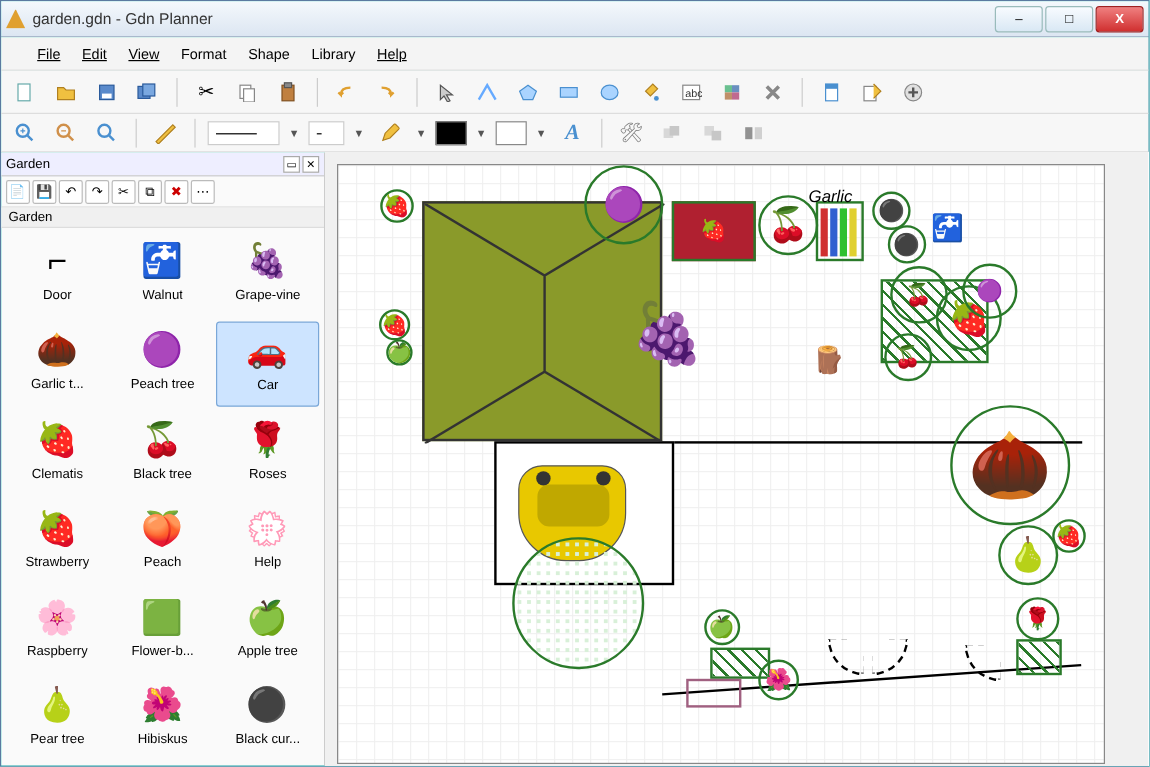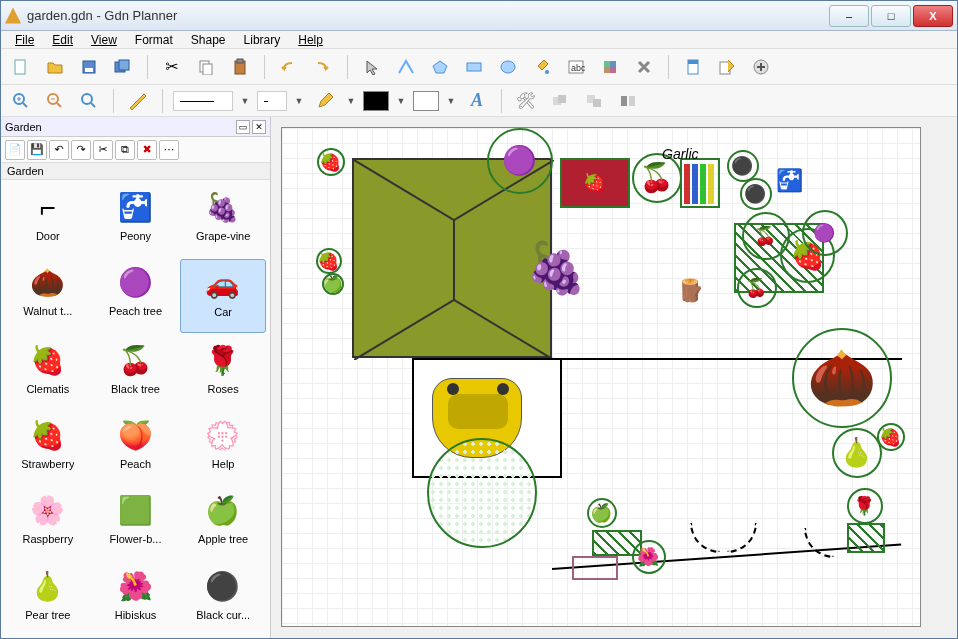--- a/index.html
+++ b/index.html
@@ -4,21 +4,21 @@
 <style>
   * { box-sizing: border-box; margin: 0; padding: 0; }
   body { font-family: "Segoe UI", Tahoma, sans-serif; font-size: 12px; background: #d0d8e0; overflow: hidden; width: 958px; height: 639px; }
   .window { width: 958px; height: 639px; background: #5eead4; border: 1px solid #5a7aa0; display: flex; flex-direction: column; }
   .titlebar { height: 30px; background: linear-gradient(#f4f8fc, #dce6f2); display: flex; align-items: center; padding: 0 4px; border-bottom: 1px solid #a8b8cc; }
   .titlebar .app-icon { width: 16px; height: 16px; background: #e0a030; margin-right: 6px; clip-path: polygon(50% 0, 0 100%, 100% 100%); }
   .titlebar .title { flex: 1; color: #333; font-size: 13px; }
   .win-controls { display: flex; gap: 2px; }
   .win-btn { width: 40px; height: 22px; border: 1px solid #9bb; background: linear-gradient(#f8fbff,#d9e8f4); border-radius: 3px; display:flex; align-items:center; justify-content:center; font-size: 11px; cursor: pointer; }
   .win-btn.close { background: linear-gradient(#f08080,#d03030); color:#fff; border-color:#a02020; font-weight:bold;}
-  .menubar { height: 18px; background: #f4f4f4; display: flex; align-items: center; padding: 0 6px; gap: 2px; border-bottom: 1px solid #ddd; }
+  .menubar { height: 28px; background: #f4f4f4; display: flex; align-items: center; padding: 0 22px; gap: 2px; border-bottom: 1px solid #ddd; }
   .menubar .menu-item { padding: 2px 8px; cursor: pointer; }
   .menubar .mnemonic { text-decoration: underline; }
   .toolbar { height: 36px; background: #f7f7f7; display: flex; align-items: center; padding: 0 6px; gap: 6px; border-bottom: 1px solid #ddd; }
   .toolbar.second { height: 32px; }
   .tbtn { width: 28px; height: 28px; border: 1px solid transparent; border-radius: 3px; display:flex; align-items:center; justify-content:center; cursor:pointer; font-size: 16px;}
   .sep { width:1px; height:24px; background:#ccc; margin: 0 4px; }
   .line-prev { width: 60px; height: 20px; border:1px solid #ccc; display:flex; align-items:center; justify-content:center; position:relative; background:#fff; }
   .line-prev::after { content:""; position:absolute; left:6px; right:18px; top:50%; border-top:1px solid #000;}
   .dd { width:12px; font-size:9px; color:#555; text-align:center; cursor:pointer;}
   .colorbox { width: 26px; height: 20px; border:1px solid #888; display:inline-block; }
@@ -40,21 +40,21 @@
     background-image: linear-gradient(#eee 1px, transparent 1px), linear-gradient(90deg, #eee 1px, transparent 1px);
     background-size: 15px 15px; }
   .canvas .shape { position:absolute; }
   .house-roof { left: 70px; top: 30px; width: 200px; height: 200px; background:#8a9a2a; border:2px solid #333; }
   .roof-lines { position:absolute; inset:0; }
   .garage { left: 130px; top: 230px; width: 150px; height: 120px; border:2px solid #000; background:#fff; }
   .car-body { position:absolute; left: 150px; top: 250px; width: 90px; height: 80px; background:#e8c800; border-radius:20px 20px 40px 40px; border:1px solid #555;}
   .circle-dotted { position:absolute; border-radius:50%; border:2px solid #2a7a2a; background: radial-gradient(circle, #d8f0d8 2px, transparent 2px); background-size: 8px 8px;}
   .plant-circle { position:absolute; border-radius:50%; border:2px solid #2a7a2a; display:flex; align-items:center; justify-content:center; overflow:hidden;}
   .plant-rect { position:absolute; border:2px solid #2a7a2a; display:flex; align-items:center; justify-content:center;}
-  .lbl-garlic { position:absolute; left: 380px; top: 18px; font-size: 14px; font-style: italic; }
+  .lbl-garlic { position:absolute; left: 392px; top: 18px; font-size: 14px; font-style: italic; }
   .prop-line { position:absolute; border-top: 2px solid #000; }
   .door-arc { position: absolute; width: 30px; height: 30px; border: 2px dashed #000; border-radius: 0 0 0 100%; border-right: none; border-top: none; }
   
   .glyph { font-size: 28px; line-height:1; }
   .glyph.sm { font-size: 18px; }
   svg { display:block; }
 </style>
 </head>
 <body>
 
@@ -289,33 +289,33 @@
           <div class="lib-item">
             <div class="lib-thumb">
               <span class="glyph">⌐</span>
             </div>
             <div class="lib-label">Door</div>
           </div>
           <div class="lib-item">
             <div class="lib-thumb">
               <span class="glyph">🚰</span>
             </div>
-            <div class="lib-label">Peony</div>
+            <div class="lib-label">Walnut</div>
           </div>
           <div class="lib-item">
             <div class="lib-thumb">
               <span class="glyph">🍇</span>
             </div>
             <div class="lib-label">Grape-vine</div>
           </div>
           <div class="lib-item">
             <div class="lib-thumb">
               <span class="glyph">🌰</span>
             </div>
-            <div class="lib-label">Walnut t...</div>
+            <div class="lib-label">Garlic t...</div>
           </div>
           <div class="lib-item">
             <div class="lib-thumb">
               <span class="glyph">🟣</span>
             </div>
             <div class="lib-label">Peach tree</div>
           </div>
           <div class="lib-item selected">
             <div class="lib-thumb">
               <span class="glyph">🚗</span>

